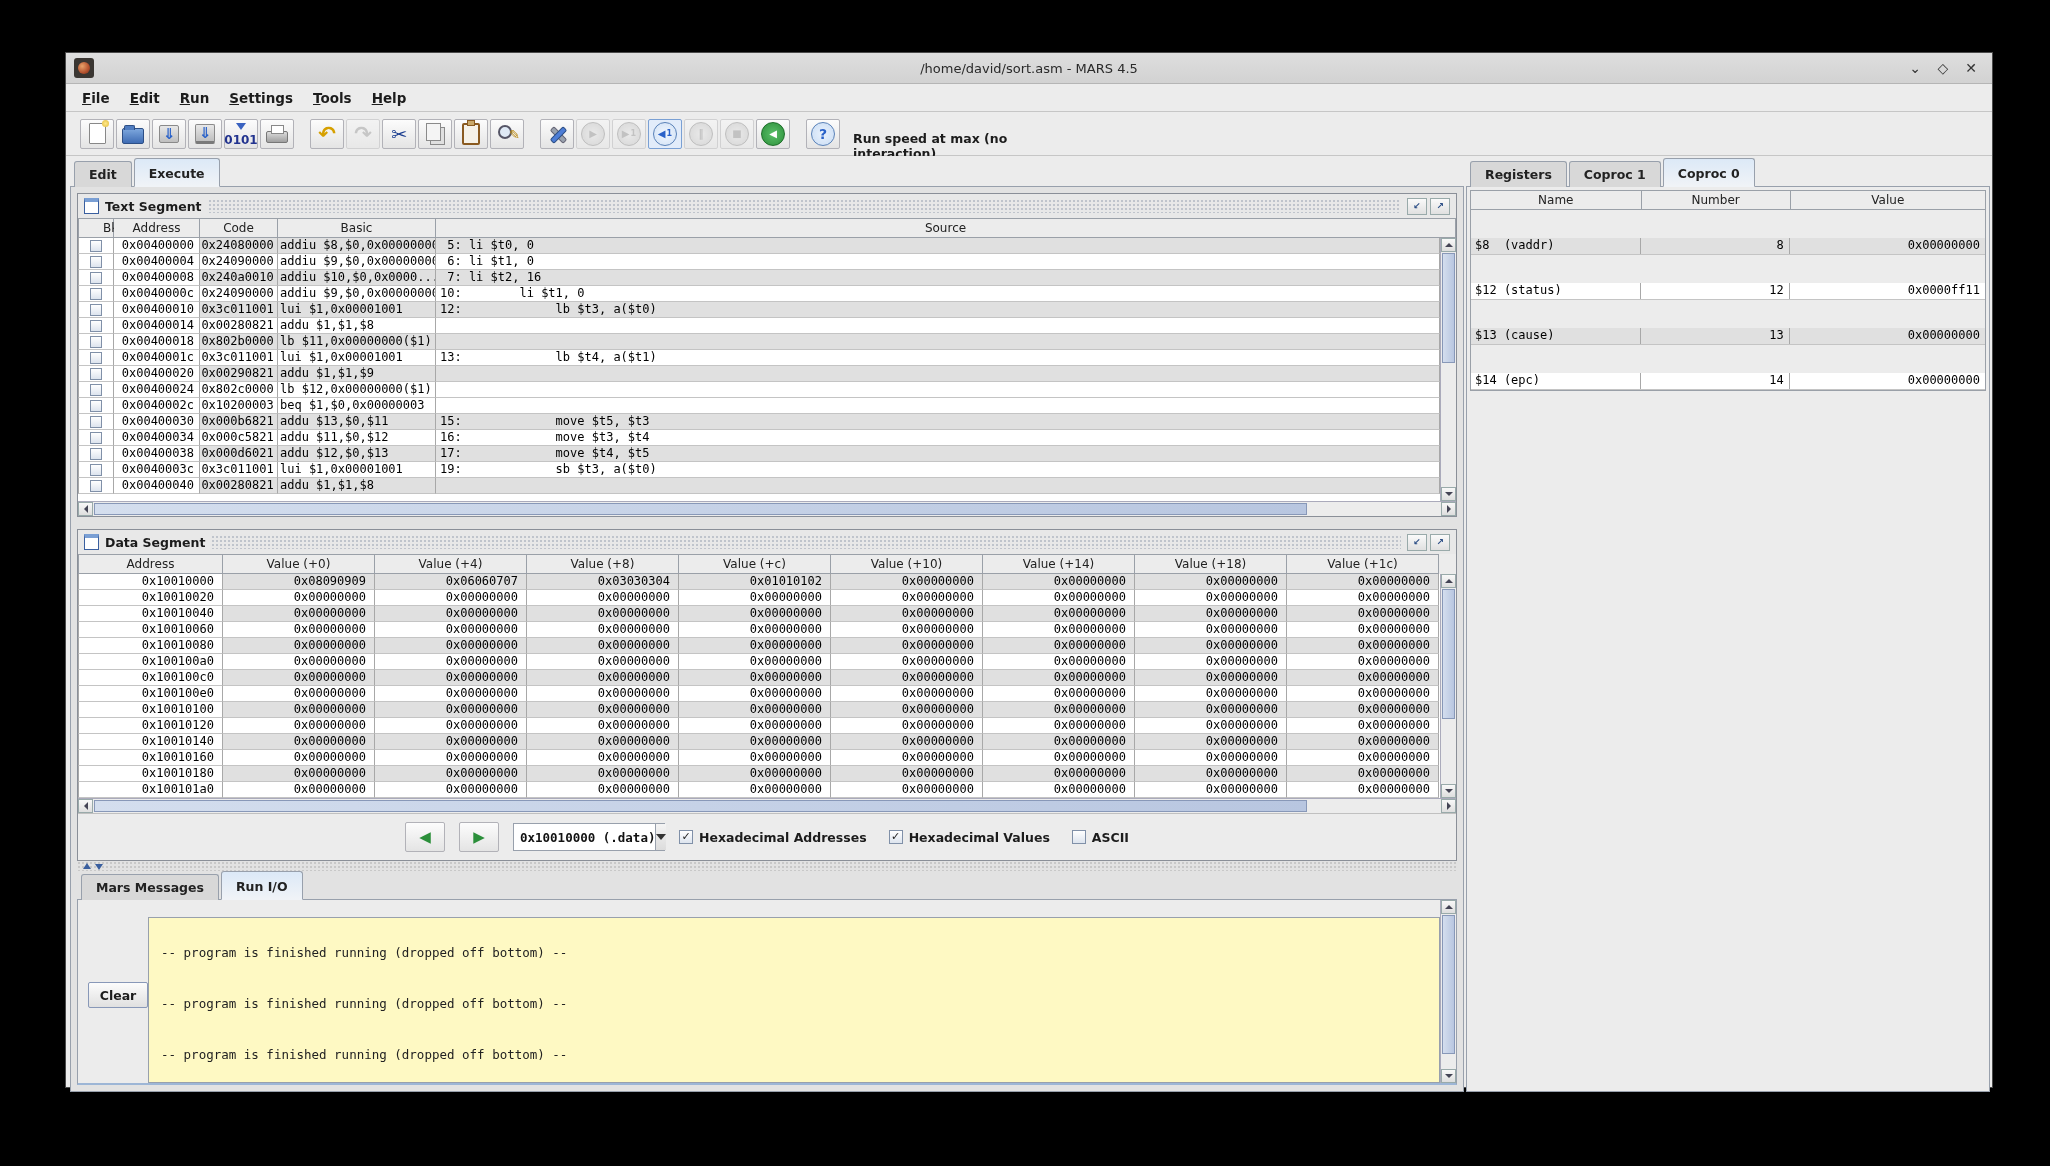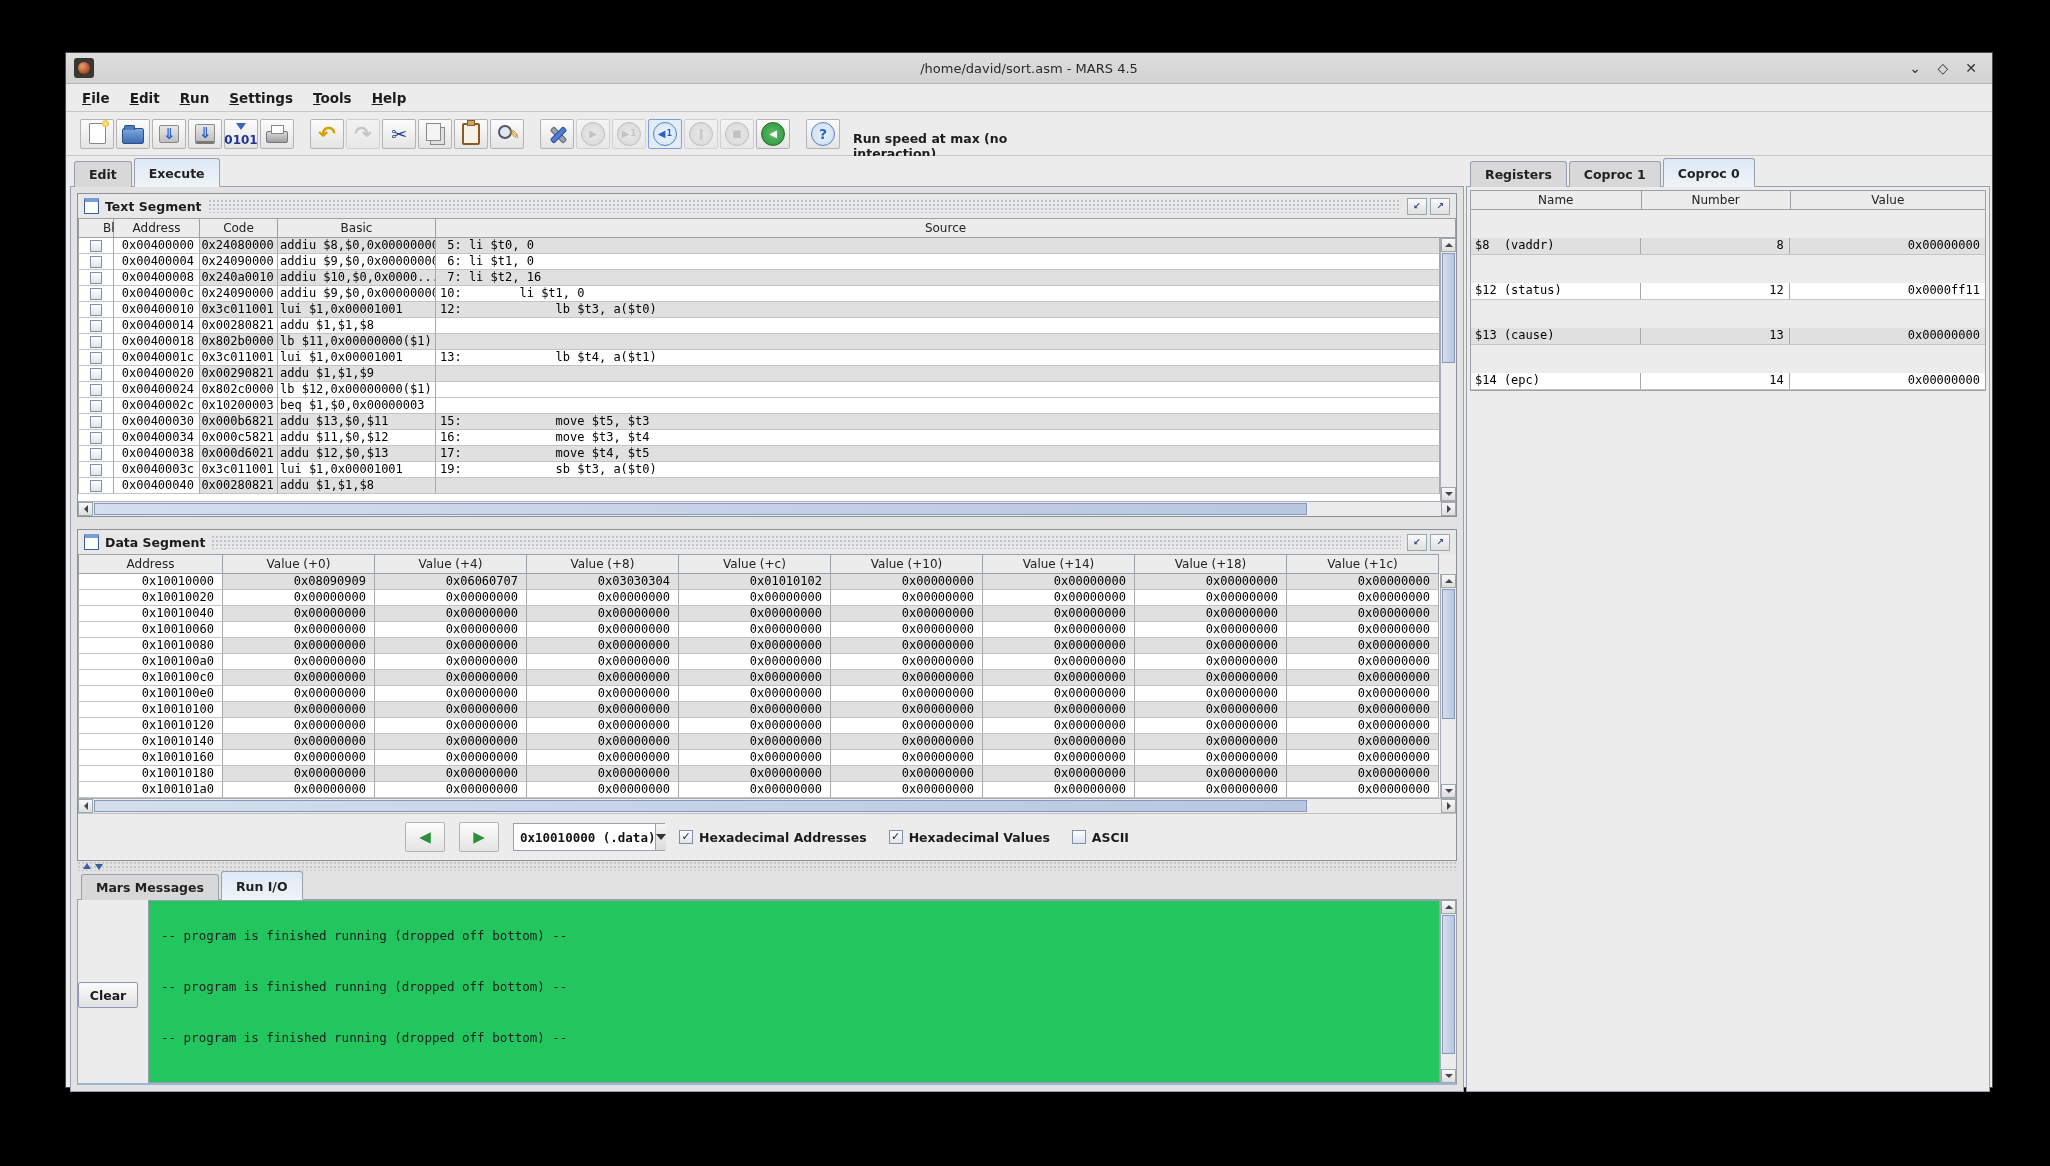--- a/index.html
+++ b/index.html
@@ -165,25 +165,25 @@
   
   .splitter{height:10px;flex:none;display:flex;align-items:center;gap:4px;padding-left:6px;
       background-image:radial-gradient(circle,#c8c8c8 0.8px,transparent 1px);background-size:4px 4px;}
   .spl-tri{width:0;height:0;border:4px solid transparent;}
   .spl-up{border-bottom:6px solid #3a5f9f;margin-top:-5px;}
   .spl-down{border-top:6px solid #3a5f9f;margin-top:6px;}
 
   .console-tabs{height:28px;flex:none;display:flex;align-items:flex-end;padding-left:4px;border-bottom:1px solid #98a0ac;}
   .console{flex:1;display:flex;background:#ececec;border:1px solid #98a0ac;border-top:none;overflow:hidden;
       border-bottom:2px solid #9db6d6;}
-  .console-left{width:70px;flex:none;display:flex;justify-content:flex-start;}
+  .console-left{width:70px;flex:none;display:flex;justify-content:flex-end;}
   .clear-btn{margin-top:82px;width:58px;height:24px;background:linear-gradient(#fcfcfc,#e0e0e0);
       border:1px solid #8898b8;border-radius:2px;font-size:12.5px;font-weight:700;color:#1c1c1c;
       display:flex;align-items:center;justify-content:center;}
-  .console-text{flex:1;background:#22c55e;border:1px solid #98a0ac;overflow:hidden;}
+  .console-text{flex:1;background:#fef9c3;border:1px solid #98a0ac;overflow:hidden;margin-top:17px;}
   .console-text pre{margin:0;padding:26px 0 0 12px;font-family:"DejaVu Sans Mono","Liberation Mono",monospace;
       font-size:12.5px;line-height:17px;color:#222;}
 
   
   .reg-box{flex:1;border:1px solid #98a0ac;border-top:none;background:#ececec;padding:3px;display:flex;flex-direction:column;}
   .reg-table{border:1px solid #9aa0a8;display:flex;flex-direction:column;}
   .rrow{display:flex;height:16px;line-height:15px;font-size:12px;background:#fff;}
   .rrow.stripe{background:#e0e0e0;}
   .r-name{width:33%;padding-left:4px;box-sizing:border-box;border-right:1px solid #a8a8a8;white-space:pre;}
   .r-num{width:29%;text-align:right;padding-right:5px;box-sizing:border-box;border-right:1px solid #a8a8a8;}

